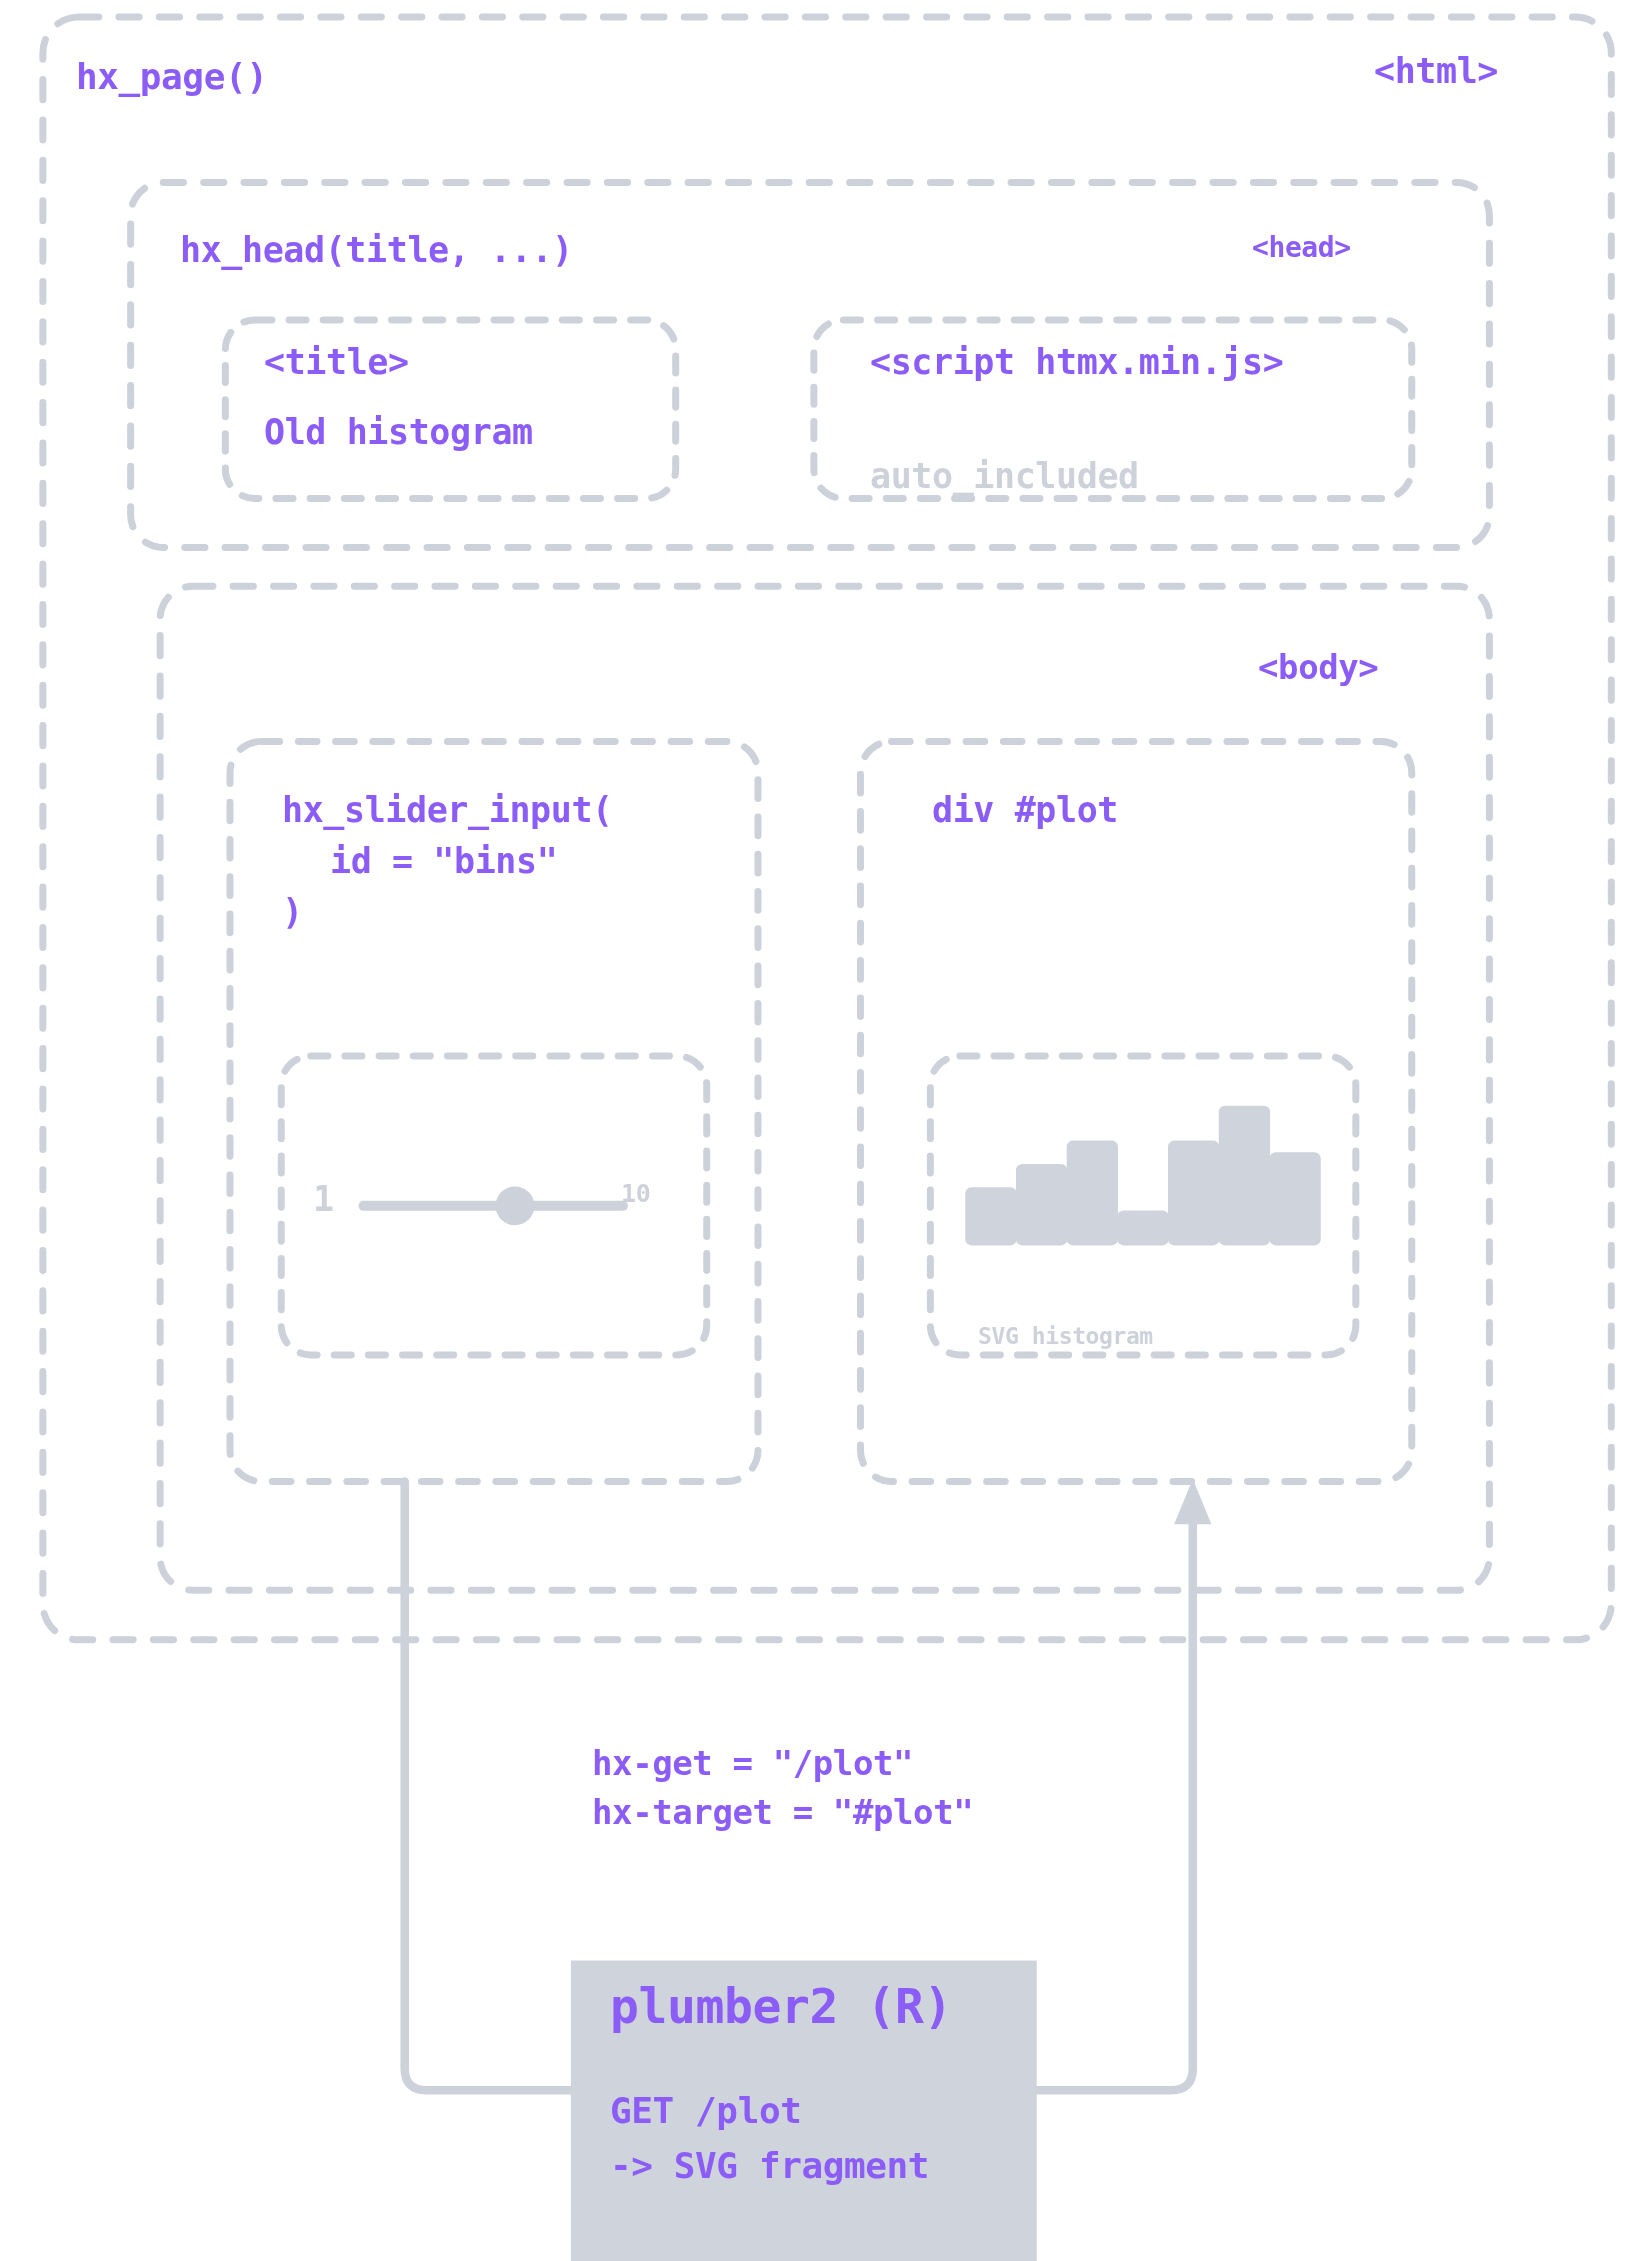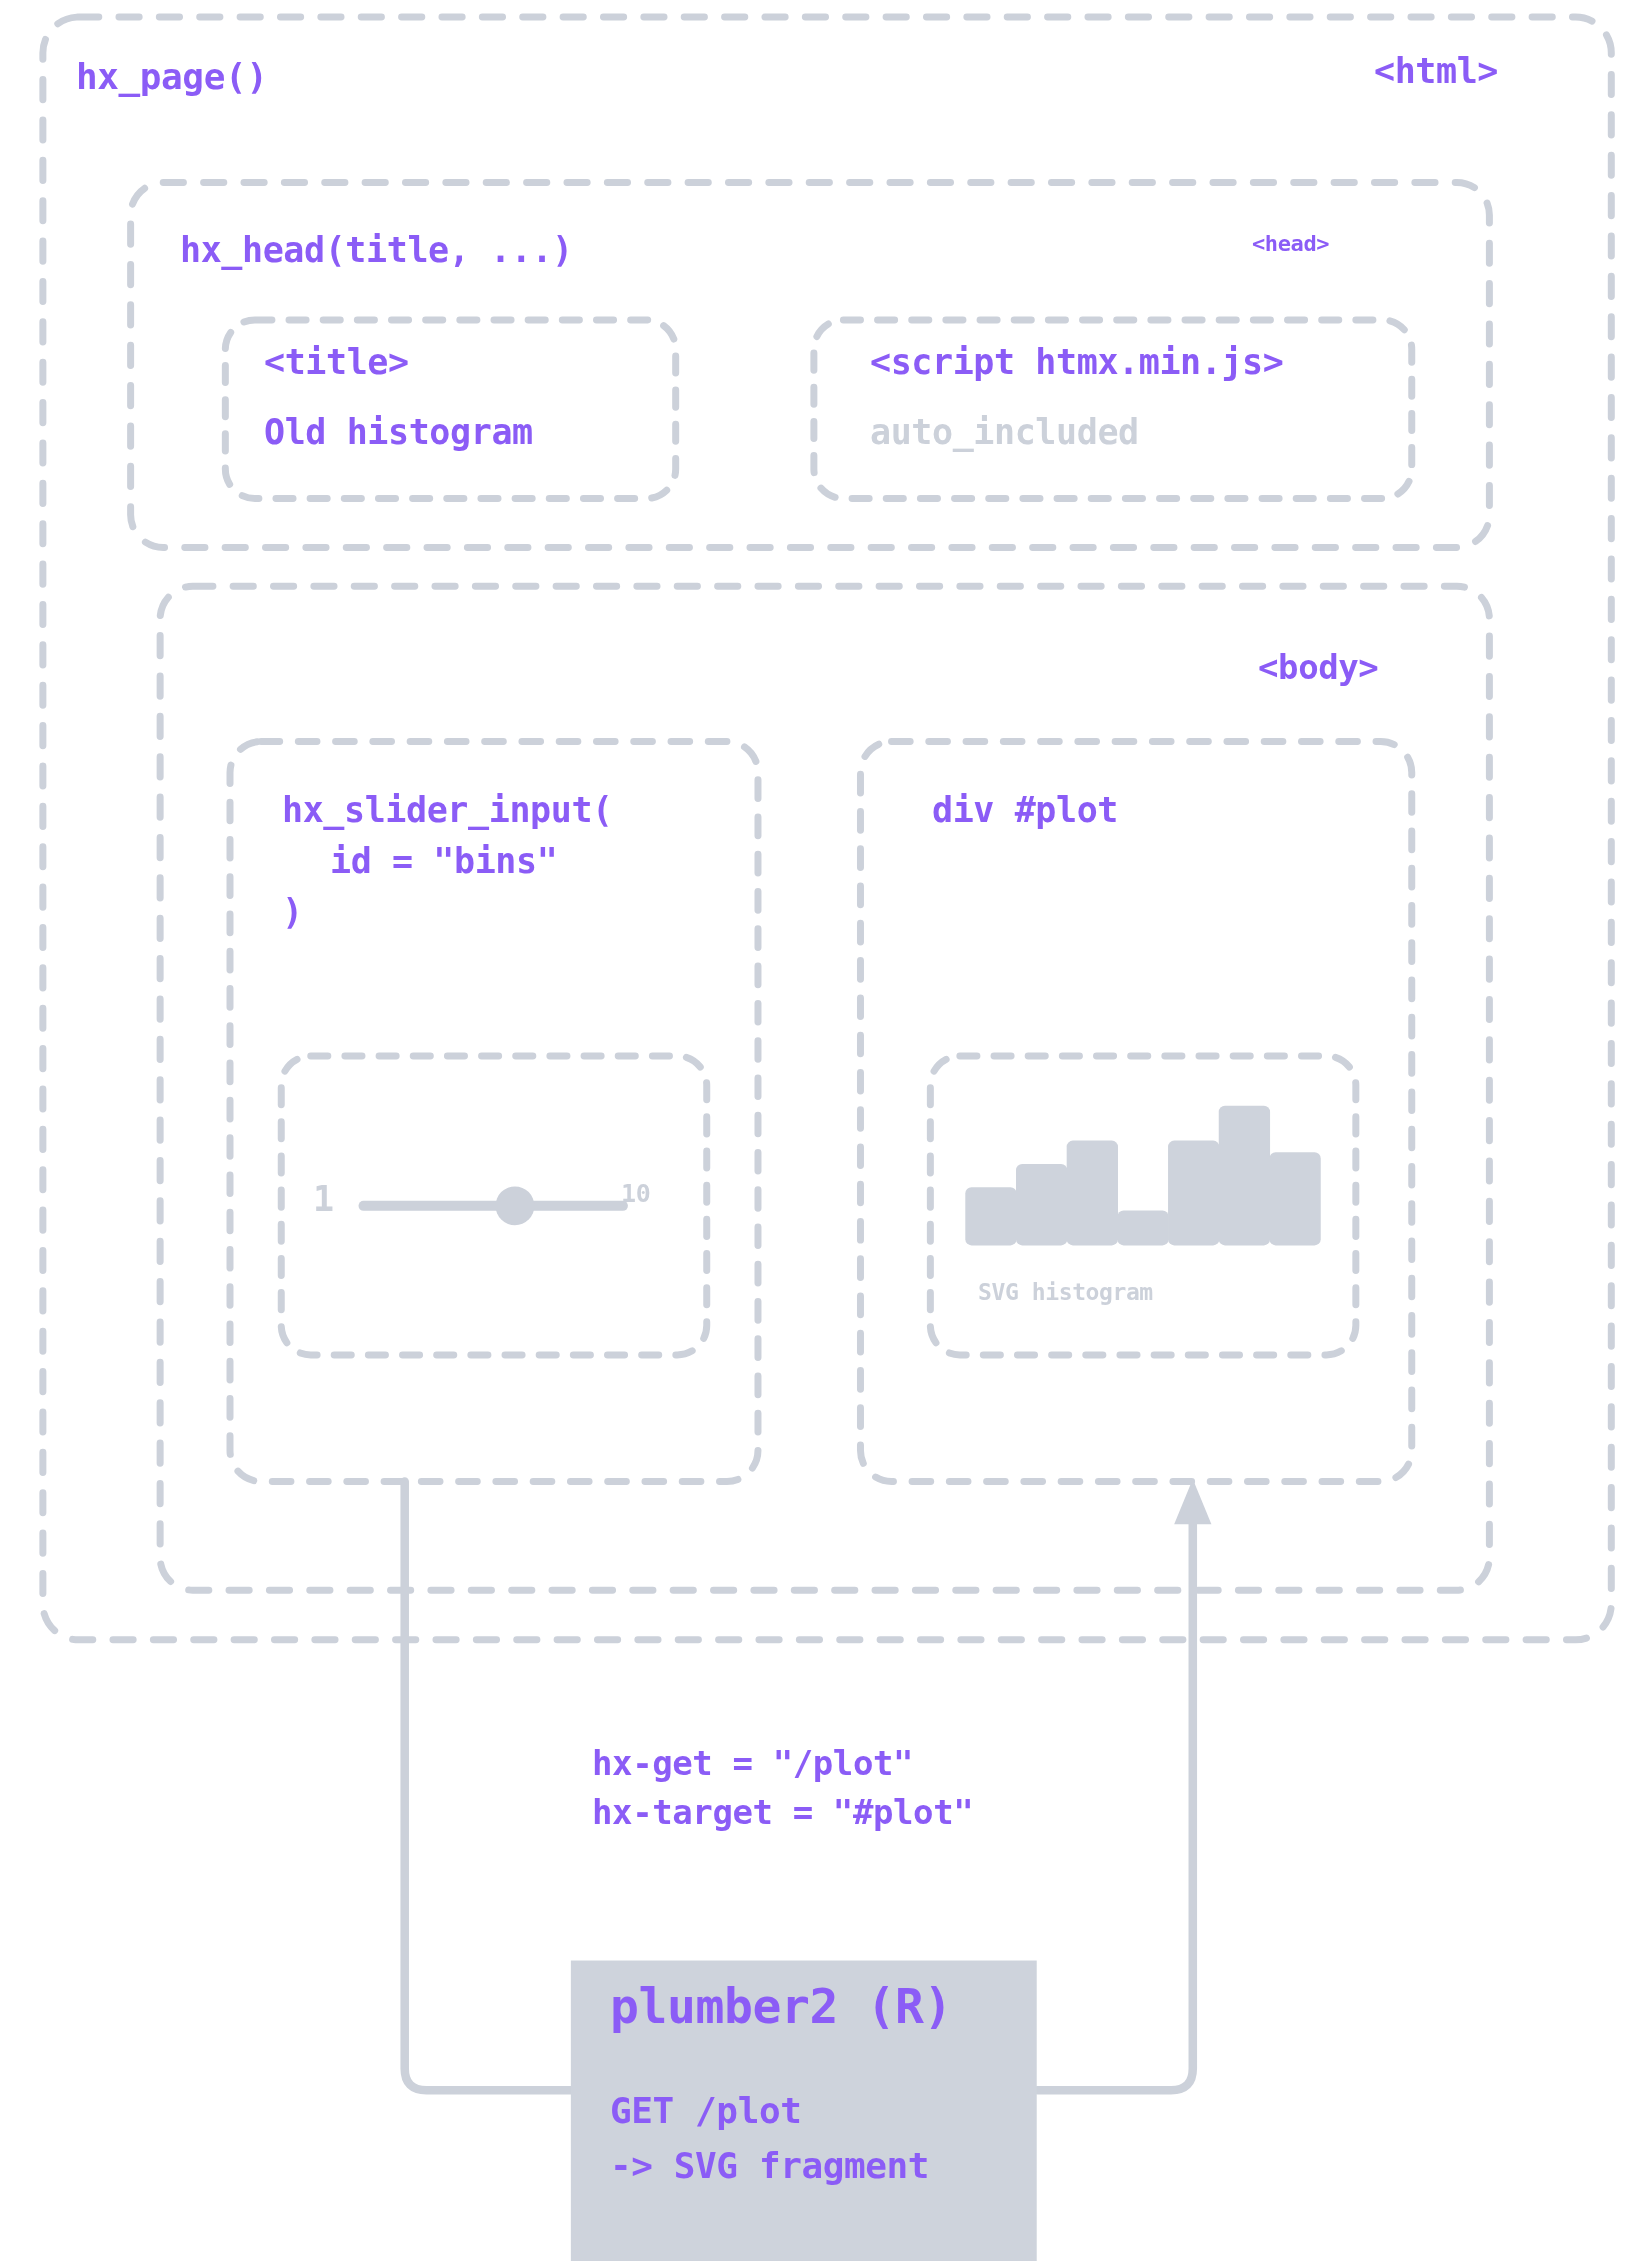--- a/index.html
+++ b/index.html
@@ -23,28 +23,28 @@
   }
 
   .lbl {
     position: absolute;
     color: #8b5cf6;
     font-family: "DejaVu Sans Mono", "Liberation Mono", monospace;
     font-weight: 600;
     white-space: pre;
     letter-spacing: -0.4px;
   }
-  .lbl.muted { color: #ccd1da; }
+  .lbl.muted { color: #ccd1da; margin-top: 44px; }
 
   
   #lab-hxpage      { left: 76px;   top: 56px;   font-size: 36px; }
   #lab-html        { left: 1374px; top: 51px;   font-size: 35px; }
 
   #lab-hxhead      { left: 180px;  top: 230px;  font-size: 35px; }
-  #lab-head        { left: 1252px; top: 231px;  font-size: 22px; }
+  #lab-head        { left: 1252px; top: 231px;  font-size: 28px; }
 
   #lab-title       { left: 264px;  top: 342px;  font-size: 35px; }
   #lab-oldfaith    { left: 264px   ; top: 412px; font-size: 35px; }
 
   #lab-script      { left: 870px; top: 342px;  font-size: 35px; }
   #lab-autoinc     { left: 870px; top: 412px;  font-size: 35px; }
 
   #lab-body        { left: 1258px; top: 647px;  font-size: 34px; }
 
   #lab-slider1     { left: 282px;  top: 790px; font-size: 35px; }

